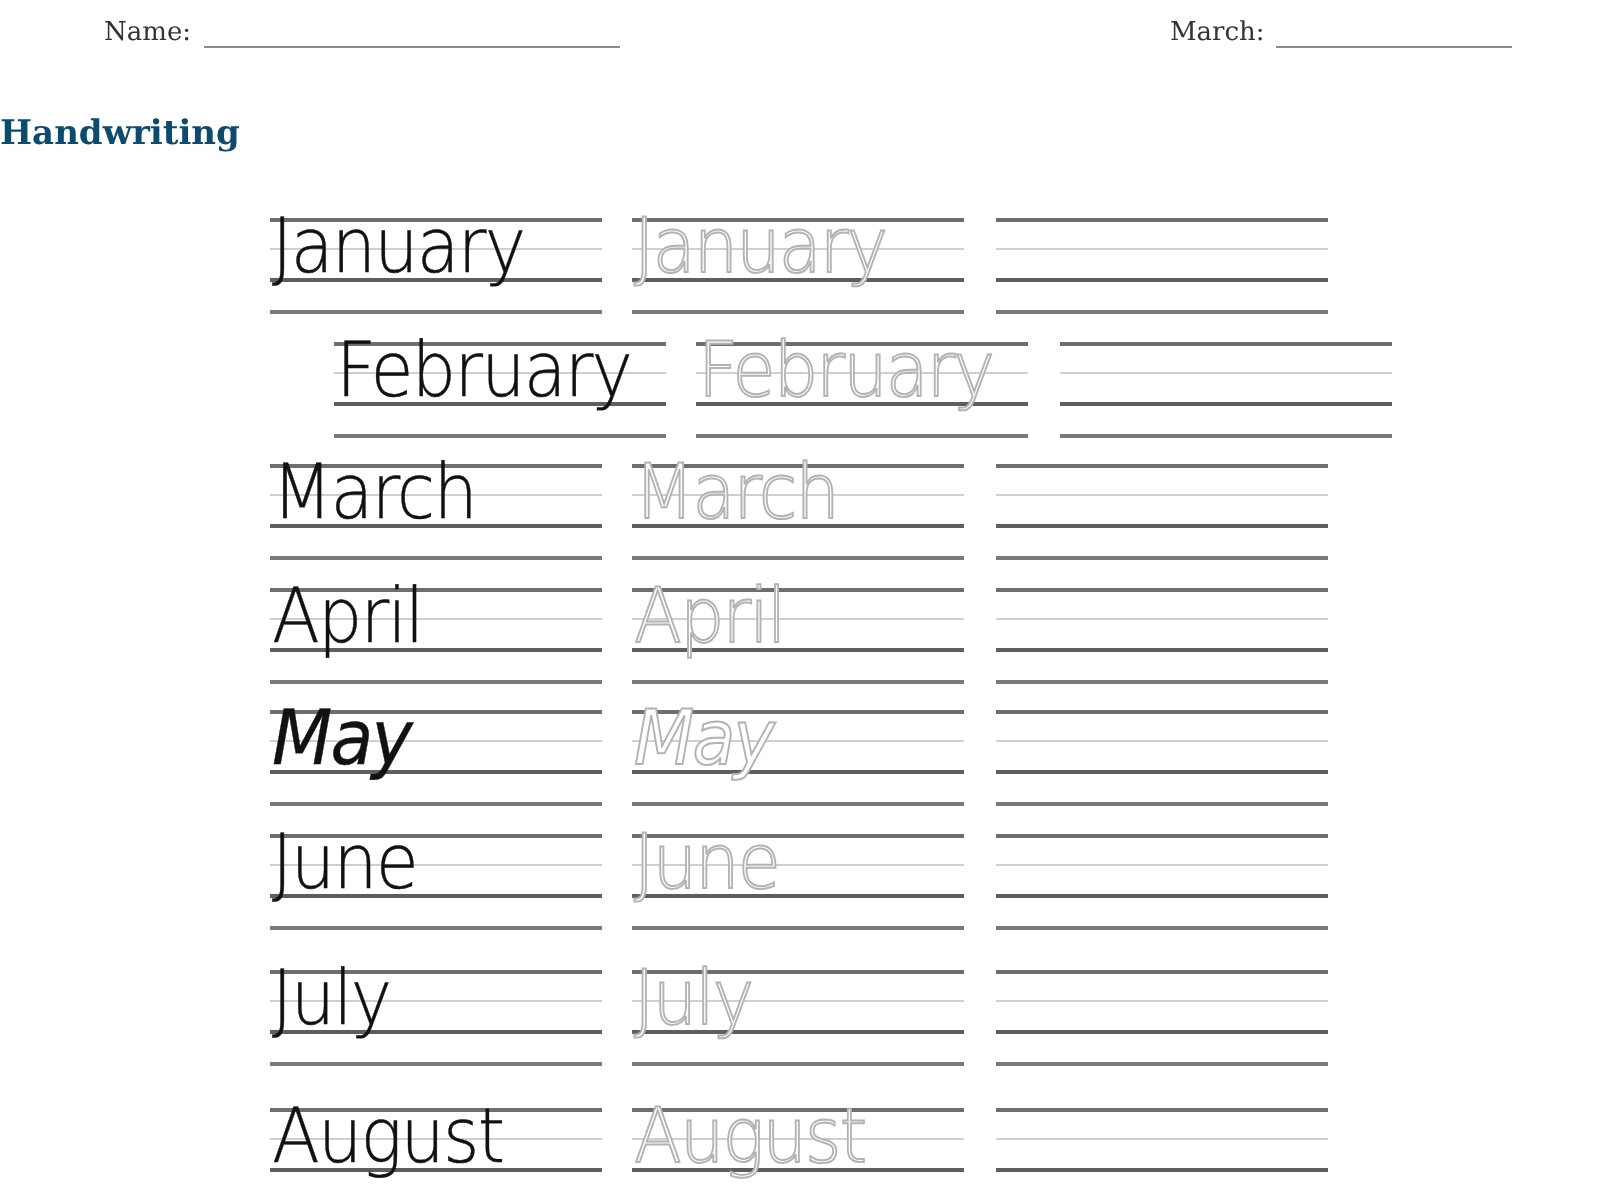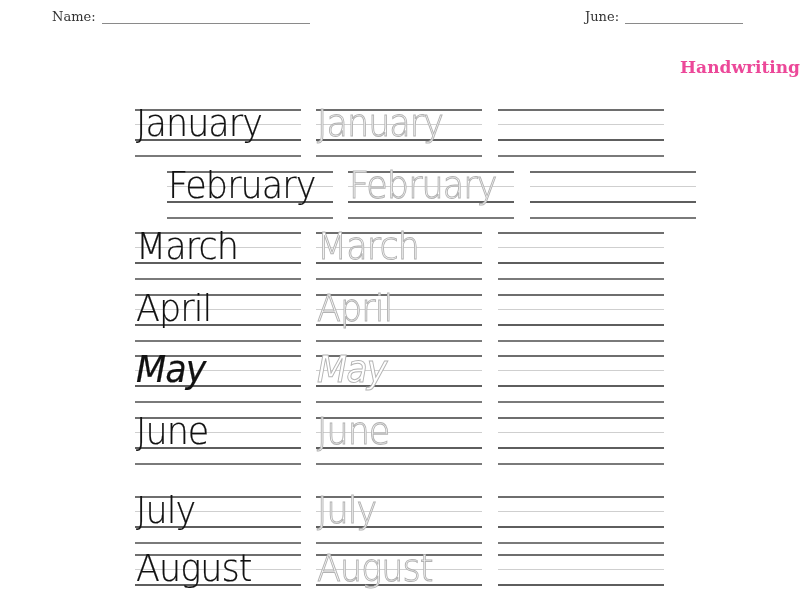--- a/index.html
+++ b/index.html
@@ -36,24 +36,24 @@
     #name-field { left: 52px; }
     #name-field .blank { width: 208px; }
     #date-field { left: 585px; }
     #date-field .blank { width: 118px; }
 
     .title {
       position: absolute;
       top: 57px;
       left: 0;
       width: 800px;
-      text-align: right;
+      text-align: left;
       font-weight: bold;
       font-size: 17px;
-      color: #ec4899;
+      color: #0c4a6e;
     }
 
     .grid {
       position: absolute;
       top: 109px;
       left: 0;
       width: 800px;
     }
     .row {
       position: absolute;
@@ -106,21 +106,21 @@
   </style>
 </head>
 <body>
 
 <div id="name-field" class="hdr-field">
   <span class="lbl">Name:</span>
   <span class="blank"></span>
 </div>
 
 <div id="date-field" class="hdr-field">
-  <span class="lbl">June:</span>
+  <span class="lbl">March:</span>
   <span class="blank"></span>
 </div>
 
 <div class="title">Handwriting</div>
 
 <div class="grid" id="grid">
     <div class="row" style="top: 0px;">
       <div class="cell c1">
         <div class="line top"></div>
         <div class="line mid"></div>
@@ -245,21 +245,21 @@
         <div class="line desc"></div>
         <div class="word trace">June</div>
       </div>
       <div class="cell c3">
         <div class="line top"></div>
         <div class="line mid"></div>
         <div class="line base"></div>
         <div class="line desc"></div>
       </div>
     </div>
-    <div class="row" style="top: 387px; text-decoration: underline;">
+    <div class="row" style="top: 376px; text-decoration: underline;">
       <div class="cell c1">
         <div class="line top"></div>
         <div class="line mid"></div>
         <div class="line base"></div>
         <div class="line desc"></div>
         <div class="word solid">July</div>
       </div>
       <div class="cell c2">
         <div class="line top"></div>
         <div class="line mid"></div>

